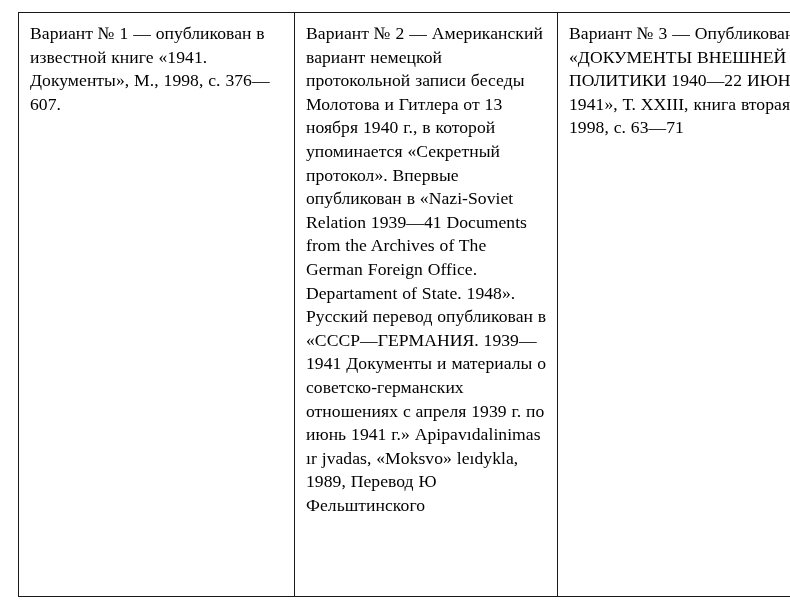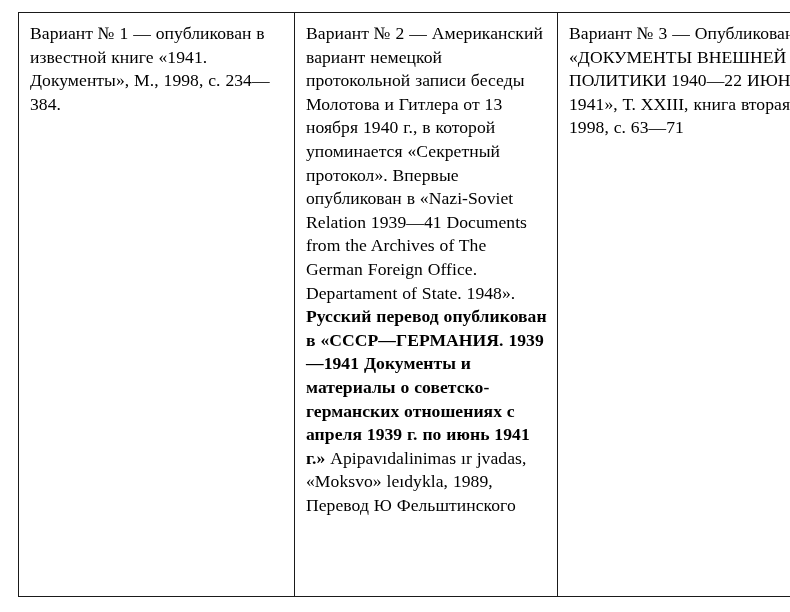--- a/index.html
+++ b/index.html
@@ -46,38 +46,38 @@
   td.col-2 { width: 241px; }
   td.col-3 { width: 255px; }
 
   .para {
     margin: 0;
     text-indent: 0;
     hyphens: none;
   }
 
   .bold-run {
-    font-weight: bold;
+    font-weight: normal;
   }
 
   
   .scan-text {
     -webkit-font-smoothing: antialiased;
   }
 </style>
 </head>
 <body>
 
 <div id="table-wrap">
   <table class="variants">
     <tbody>
       <tr>
 
         <td class="col-1">
-          <p class="para scan-text"><span>Вариант № 1 — опубликован в известной книге «1941. Документы», М., 1998, с. 234—384.</span></p>
+          <p class="para scan-text"><span>Вариант № 1 — опубликован в известной книге «1941. Документы», М., 1998, с. 376—607.</span></p>
         </td>
 
         <td class="col-2">
           <p class="para scan-text"><span>Вариант № 2 — Американский вариант немецкой протокольной записи беседы Молотова и Гитлера от 13 ноября 1940 г., в которой упоминается «Секретный протокол». Впервые опубликован в «Nazi-Soviet Relation 1939—41 Documents from the Archives of The German Foreign Office. Departament of State. 1948». </span><span class="bold-run">Русский перевод опубликован в «СССР—ГЕРМАНИЯ. 1939—1941 Документы и материалы о советско-германских отношениях с апреля 1939 г. по июнь 1941 г.»</span><span> Apipavıdalinimas ır jvadas, «Moksvo» leıdykla, 1989, Перевод Ю Фельштинского</span></p>
         </td>
 
         <td class="col-3">
           <p class="para scan-text"><span>Вариант № 3 — Опубликован в «ДОКУМЕНТЫ ВНЕШНЕЙ ПОЛИТИКИ 1940—22 ИЮНЯ 1941», Т. XXIII, книга вторая, М., 1998, с. 63—71</span></p>
         </td>
 

